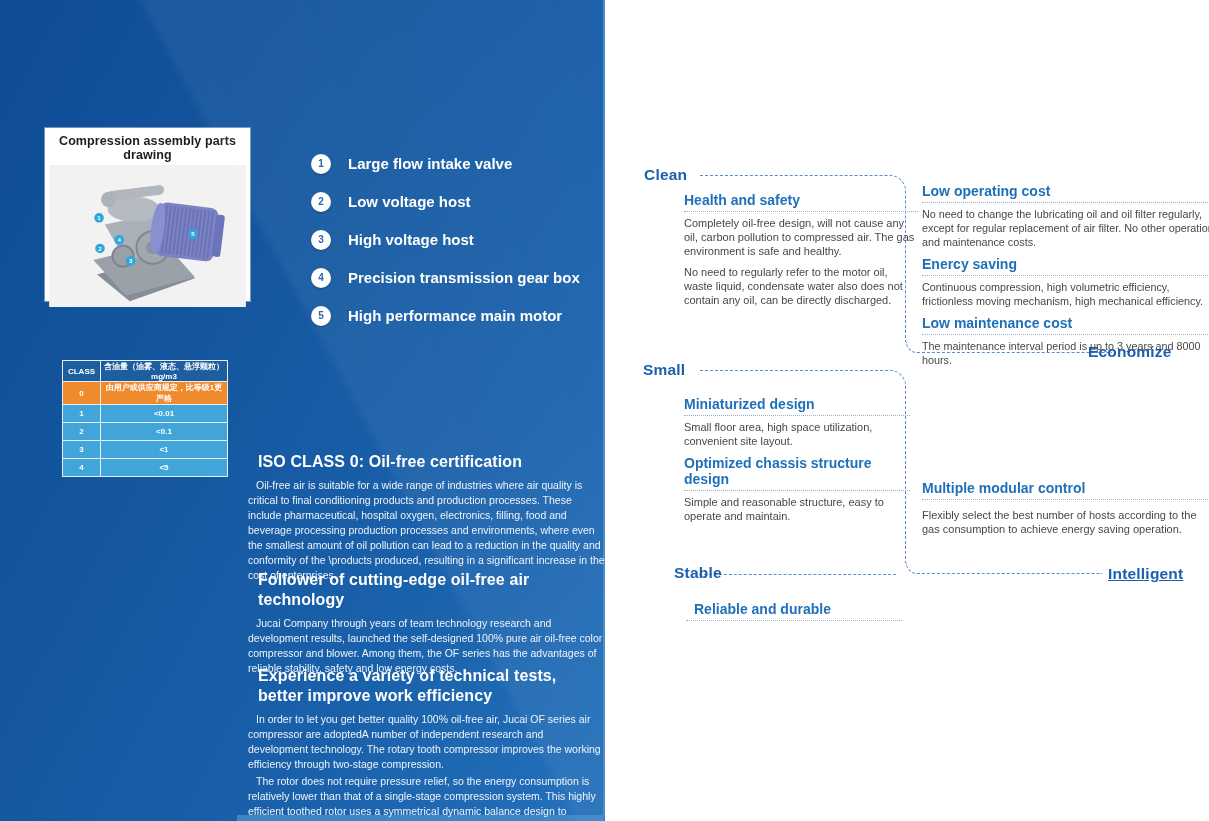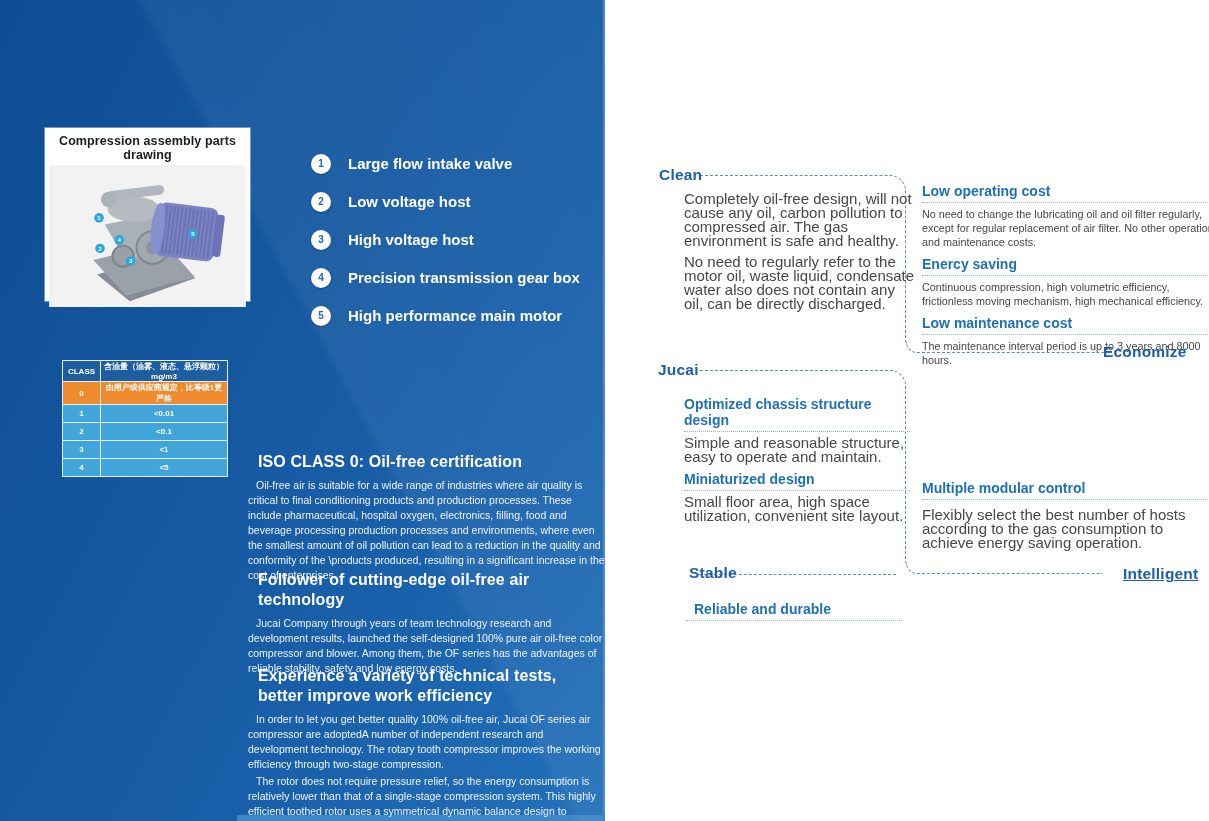--- a/index.html
+++ b/index.html
@@ -44,21 +44,21 @@
   .class-table .std td { background:#41a5da; }
   .class-table td.c1 { width:38px; }
 
   
   .lsection { position:absolute; left:248px; width:358px; color:#ffffff; }
   .lsection h2 { font-size:16px; font-weight:bold; line-height:20px; margin:0 0 6px 10px; white-space:pre-line; letter-spacing:0.1px; }
   .lsection p { font-size:10.5px; line-height:15px; color:#eef3fa; text-indent:8px; margin-bottom:2px; }
   .sec-1 { top:452px; } .sec-2 { top:570px; } .sec-3 { top:666px; }
 
   
-  .group-heading { position:absolute; font-size:15.5px; font-weight:bold; color:#1b5fae; letter-spacing:0.2px;margin-left:15px; }
+  .group-heading { position:absolute; font-size:15.5px; font-weight:bold; color:#1b5fae; letter-spacing:0.2px; }
   .gh-clean { left:644px; top:166px; }
   .gh-acme { left:643px; top:361px; }
   .gh-stable { left:674px; top:564px; }
   .gh-economize { left:1088px; top:343px; }
   .gh-intelligent { left:1108px; top:565px;text-decoration:underline; }
   .bracket-a  { position:absolute; left:700px; top:175px; width:206px; height:167px;
                 border-top:1px dashed #5b8cc9; border-right:1px dashed #5b8cc9; border-top-right-radius:16px; }
   .bracket-a2 { position:absolute; left:906px; top:342px; width:206px; height:11px;
                 border-left:1px dashed #5b8cc9; border-bottom:1px dashed #5b8cc9; border-bottom-left-radius:11px; }
   .bracket-b  { position:absolute; left:700px; top:370px; width:206px; height:193px;
@@ -72,21 +72,21 @@
   .col-econ  { left:922px; top:183px; width:296px; }
   .col-acme  { left:684px; top:396px; width:226px; }
   .col-intel { left:922px; top:480px; width:290px; }
   .col-stable{ left:686px; top:601px; width:216px; }
 
   .feature { margin-bottom:7px; }
   .feature-title {
     font-size:14px; font-weight:600; color:#1e70ba; padding-bottom:3px; margin-bottom:4px;
     border-bottom:1px dotted #9ab0c9;
   }
-  .feature-body { font-size:15px; line-height:14px; color:#474747; }
+  .feature-body { font-size:11px; line-height:14px; color:#474747; }
   .col-econ .feature-body { font-size:10.8px; }
   .col-intel .feature-title { margin-bottom:8px; }
   .col-stable .feature-title { margin-bottom:6px;padding-left:8px; }
 </style>
 </head>
 <body>
 
 <div class="page">
 
   <div class="left-panel">
@@ -209,26 +209,27 @@
   <div class="right-panel">
 
     <div class="bracket-a"></div>
     <div class="bracket-a2"></div>
     <div class="bracket-b"></div>
     <div class="bracket-b2"></div>
     <div class="stable-line"></div>
 
     <div class="group-heading gh-clean">Clean</div>
     <div class="group-heading gh-economize">Economize</div>
-    <div class="group-heading gh-acme">Jucai</div>
+    <div class="group-heading gh-acme">Small</div>
     <div class="group-heading gh-intelligent">Intelligent</div>
     <div class="group-heading gh-stable">Stable</div>
 
     <div class="feat-col col-clean">
       <div class="feature">
+        <div class="feature-title">Health and safety</div>
         <div class="feature-body">Completely oil-free design, will not cause any oil, carbon pollution to compressed air. The gas environment is safe and healthy.</div>
       </div>
       <div class="feature">
         <div class="feature-body">No need to regularly refer to the motor oil, waste liquid, condensate water also does not contain any oil, can be directly discharged.</div>
       </div>
     </div>
 
     <div class="feat-col col-econ">
       <div class="feature">
         <div class="feature-title">Low operating cost</div>
@@ -239,27 +240,27 @@
         <div class="feature-body">Continuous compression, high volumetric efficiency, frictionless moving mechanism, high mechanical efficiency.</div>
       </div>
       <div class="feature">
         <div class="feature-title">Low maintenance cost</div>
         <div class="feature-body">The maintenance interval period is up to 3 years and 8000 hours.</div>
       </div>
     </div>
 
     <div class="feat-col col-acme">
       <div class="feature">
+        <div class="feature-title">Miniaturized design</div>
+        <div class="feature-body">Small floor area, high space utilization, convenient site layout.</div>
+      </div>
+      <div class="feature">
         <div class="feature-title">Optimized chassis structure design</div>
         <div class="feature-body">Simple and reasonable structure, easy to operate and maintain.</div>
       </div>
-      <div class="feature">
-        <div class="feature-title">Miniaturized design</div>
-        <div class="feature-body">Small floor area, high space utilization, convenient site layout.</div>
-      </div>
     </div>
 
     <div class="feat-col col-intel">
       <div class="feature">
         <div class="feature-title">Multiple modular control</div>
         <div class="feature-body">Flexibly select the best number of hosts according to the gas consumption to achieve energy saving operation.</div>
       </div>
     </div>
 
     <div class="feat-col col-stable">

